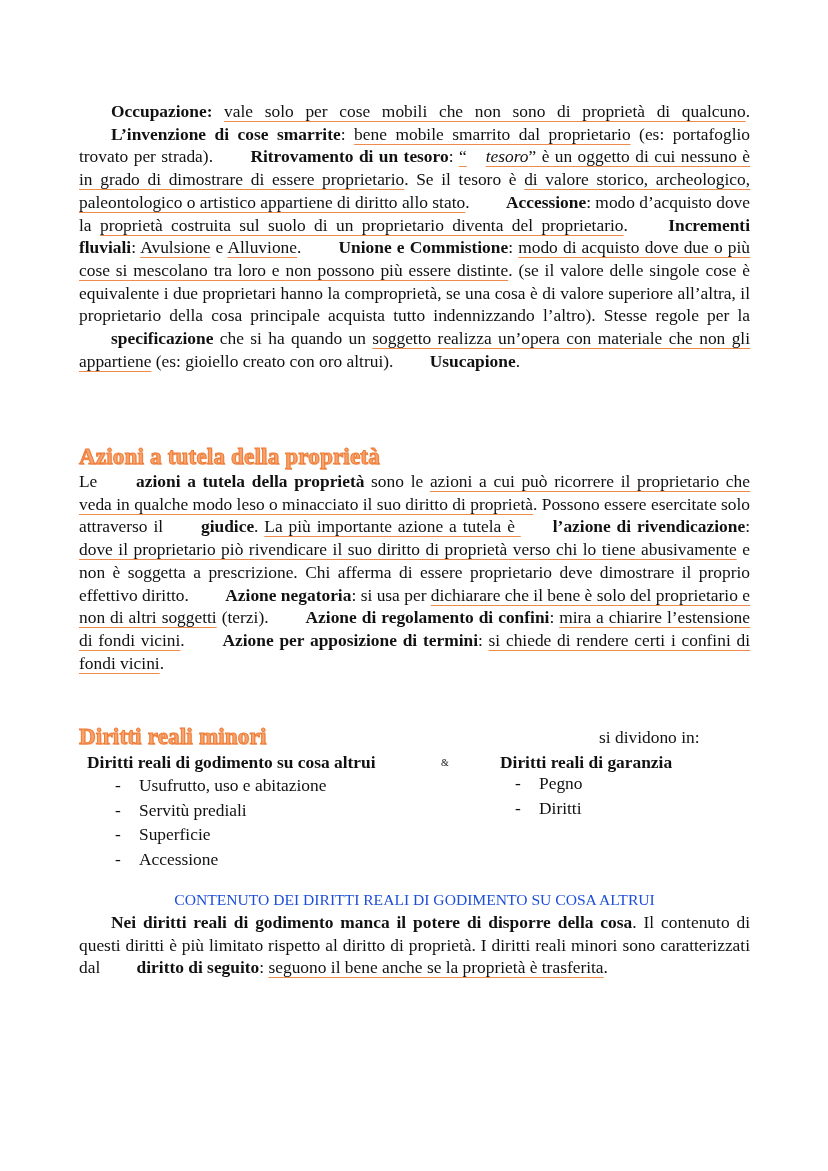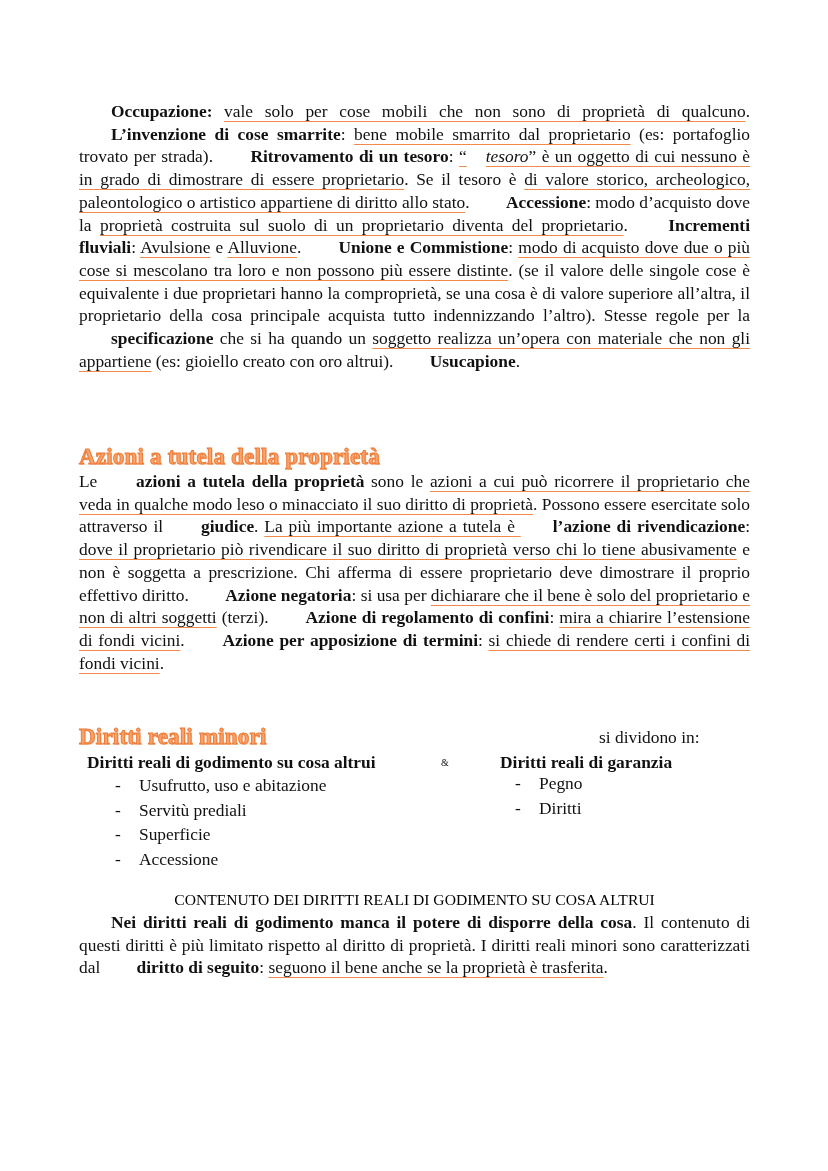--- a/index.html
+++ b/index.html
@@ -23,21 +23,21 @@
   .dividono { position: absolute; left: 520px; top: 3px; font-size: 17.4px; }
   .col-left-title, .col-right-title { position: absolute; top: 28px; font-weight: bold; font-size: 17.4px; }
   .col-left-title { left: 8px; }
   .col-right-title { left: 415px; margin-left: 6px; }
   .amp { position: absolute; left: 362px; top: 33px; font-size: 10px; }
   .list { position: absolute; margin: 0; padding: 0; list-style: none; font-size: 17.4px; }
   .list-left { left: 36px; top: 49px; }
   .list-right { left: 436px; top: 47px; }
   .list li { line-height: 24.5px; position: relative; padding-left: 24px; }
   .list li .dash { position: absolute; left: 0; }
-  .subheading { text-align: center; color: #000000; font-size: 15.6px; line-height: 20px;
+  .subheading { text-align: center; color: #1d4ed8; font-size: 15.6px; line-height: 20px;
                 margin: 0 0 1px 0; letter-spacing: 0; text-transform: uppercase; }
 </style>
 </head>
 <body>
 
 <div class="page">
 
   <section class="sec1">
     <p class="para"><span class="b">Occupazione:</span><span> </span><span class="u">vale solo per cose mobili che non sono di proprietà di qualcuno</span><span>. </span><span class="b">L’invenzione di cose smarrite</span><span>: </span><span class="u">bene mobile smarrito dal proprietario</span><span> (es: portafoglio trovato per strada). </span><span class="b">Ritrovamento di un tesoro</span><span>: </span><span class="u">“</span><span class="i u">tesoro</span><span class="u">” è un oggetto di cui nessuno è in grado di dimostrare di essere proprietario</span><span>. Se il tesoro è </span><span class="u">di valore storico, archeologico, paleontologico o artistico appartiene di diritto allo stato</span><span>. </span><span class="b">Accessione</span><span>: modo d’acquisto dove la </span><span class="u">proprietà costruita sul suolo di un proprietario diventa del proprietario</span><span>. </span><span class="b">Incrementi fluviali</span><span>: </span><span class="u">Avulsione</span><span> e </span><span class="u">Alluvione</span><span>. </span><span class="b">Unione e Commistione</span><span>: </span><span class="u">modo di acquisto dove due o più cose si mescolano tra loro e non possono più essere distinte</span><span>. (se il valore delle singole cose è equivalente i due proprietari hanno la comproprietà, se una cosa è di valore superiore all’altra, il proprietario della cosa principale acquista tutto indennizzando l’altro). Stesse regole per la </span><span class="b">specificazione</span><span> che si ha quando un </span><span class="u">soggetto realizza un’opera con materiale che non gli appartiene</span><span> (es: gioiello creato con oro altrui). </span><span class="b">Usucapione</span><span>.</span></p>
   </section>

